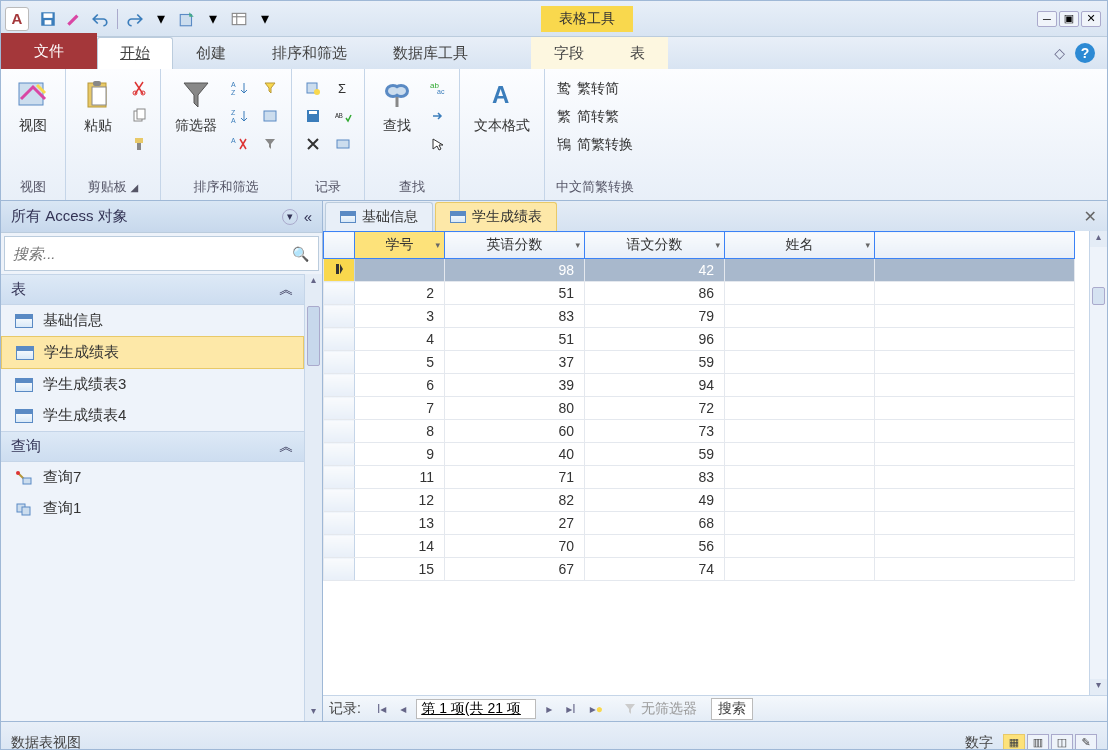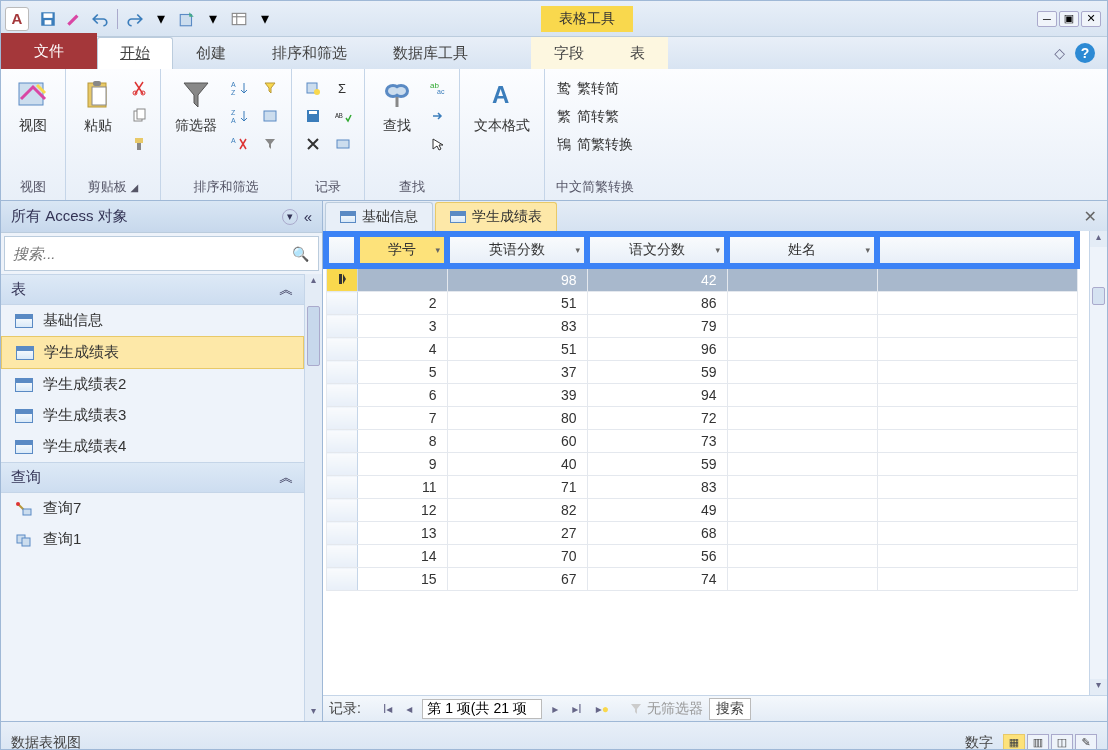--- a/index.html
+++ b/index.html
@@ -62,40 +62,40 @@
 
 .datasheet-area { flex: 1; display: flex; flex-direction: column; background: #fff; position: relative; }
 .doc-tabs { height: 30px; background: linear-gradient(#e4ecf6, #d5e2f1); display: flex; align-items: flex-end; padding-left: 2px; position: relative; }
 .doc-tab { padding: 5px 14px; font-size: 14px; color: #333; border: 1px solid #bcd; border-bottom: none; background: #e8eff8; margin-right: 2px; display: flex; align-items: center; gap: 6px; cursor: pointer; border-radius: 3px 3px 0 0; }
 .doc-tab.active { background: #fde8a8; border-color: #e8c968; }
 .doc-tab .table-ic { width: 16px; height: 12px; }
 .doc-close { position: absolute; right: 10px; top: 6px; font-size: 16px; color: #666; cursor: pointer; }
 
 .grid-wrap { flex: 1; overflow: auto; position: relative; display: flex; }
 .grid { border-collapse: collapse; font-size: 14px; }
-.grid th { background: linear-gradient(#f9fbfd, #e8eff8); border: 6px solid #3b82f6; padding: 4px 8px; font-weight: normal; color: #333; text-align: center; position: relative; }
+.grid th { background: linear-gradient(#f9fbfd, #e8eff8); border: 1px solid #3b82f6; padding: 4px 8px; font-weight: normal; color: #333; text-align: center; position: relative; }
 .grid th.key { background: #fde27a; }
 .grid th .dd { position: absolute; right: 4px; top: 50%; transform: translateY(-50%); font-size: 9px; color: #666; }
 .grid td { border: 1px solid #e4e8ee; padding: 3px 10px; text-align: right; color: #333; }
 .grid td.rowh { background: linear-gradient(#f9fbfd, #e8eff8); width: 22px; border-right: 1px solid #c5d5e8; }
 .grid tr.sel td { background: #a8b8cc; color: #fff; }
 .grid tr.sel td.rowh { background: #f9d84d; }
 .grid td.name { text-align: left; min-width: 120px; }
 
 .grid-vscroll { width: 18px; background: #eef3fa; border-left: 1px solid #c5d5e8; display: flex; flex-direction: column; }
 .grid-vscroll .arrow { height: 16px; text-align: center; font-size: 10px; color: #668; background: #e4ecf6; cursor: pointer; }
 .grid-vscroll .track { flex: 1; position: relative; }
 .grid-vscroll .thumb { background: #d5e2f1; border: 1px solid #aac; position: absolute; top: 40px; left: 2px; right: 2px; height: 18px; border-radius: 2px; }
 
 .record-nav { height: 26px; background: linear-gradient(#f4f8fc, #e4ecf6); border-top: 1px solid #c5d5e8; display: flex; align-items: center; padding: 0 6px; font-size: 14px; color: #444; gap: 6px; }
-.record-nav .lbl { margin-right: 12px; }
+.record-nav .lbl { margin-right: 6px; }
 .record-nav .navbtn { cursor: pointer; padding: 0 4px; color: #668; font-size: 12px; }
-.record-nav input { width: 120px; border: 1px solid #bbb; padding: 1px 4px; font-size: 14px; }
+.record-nav input { width: 120px; border: 1px solid #bbb; padding: 1px 4px; font-size: 14px; text-decoration: underline; }
 .record-nav .filt { color: #999; margin-left: 10px; display: flex; align-items: center; gap: 4px; }
-.record-nav .search-box { border: 1px solid #bbb; padding: 1px 6px; background: #fff; margin-left: 0; }
+.record-nav .search-box { border: 1px solid #bbb; padding: 1px 6px; background: #fff; margin-left: 8px; }
 
 
 .status-bar { height: 42px; background: linear-gradient(#e8eff8, #d5e2f1); border-top: 1px solid #9fb8d6; display: flex; align-items: center; padding: 0 10px; font-size: 14px; color: #444; }
 .status-bar .right { margin-left: auto; display: flex; align-items: center; gap: 10px; }
 .view-btns { display: flex; gap: 2px; }
 .view-btns span { width: 22px; height: 18px; border: 1px solid #aac; background: #eef3fa; cursor: pointer; display: flex; align-items: center; justify-content: center; font-size: 11px; }
 .view-btns span.active { background: #fde27a; border-color: #e8c968; }
 </style>
 </head>
 <body>
@@ -406,24 +406,20 @@
         <div class="nav-item">
             <span class="table-ic"></span>
             <span>基础信息</span>
           </div>
         <div class="nav-item sel">
             <span class="table-ic"></span>
             <span>学生成绩表</span>
           </div>
         <div class="nav-item">
             <span class="table-ic"></span>
-            <span>学生成绩表2</span>
-          </div>
-        <div class="nav-item">
-            <span class="table-ic"></span>
             <span>学生成绩表3</span>
           </div>
         <div class="nav-item">
             <span class="table-ic"></span>
             <span>学生成绩表4</span>
           </div>
         <div class="nav-cat">
             <span>查询</span>
             <span>︽</span>
           </div>

